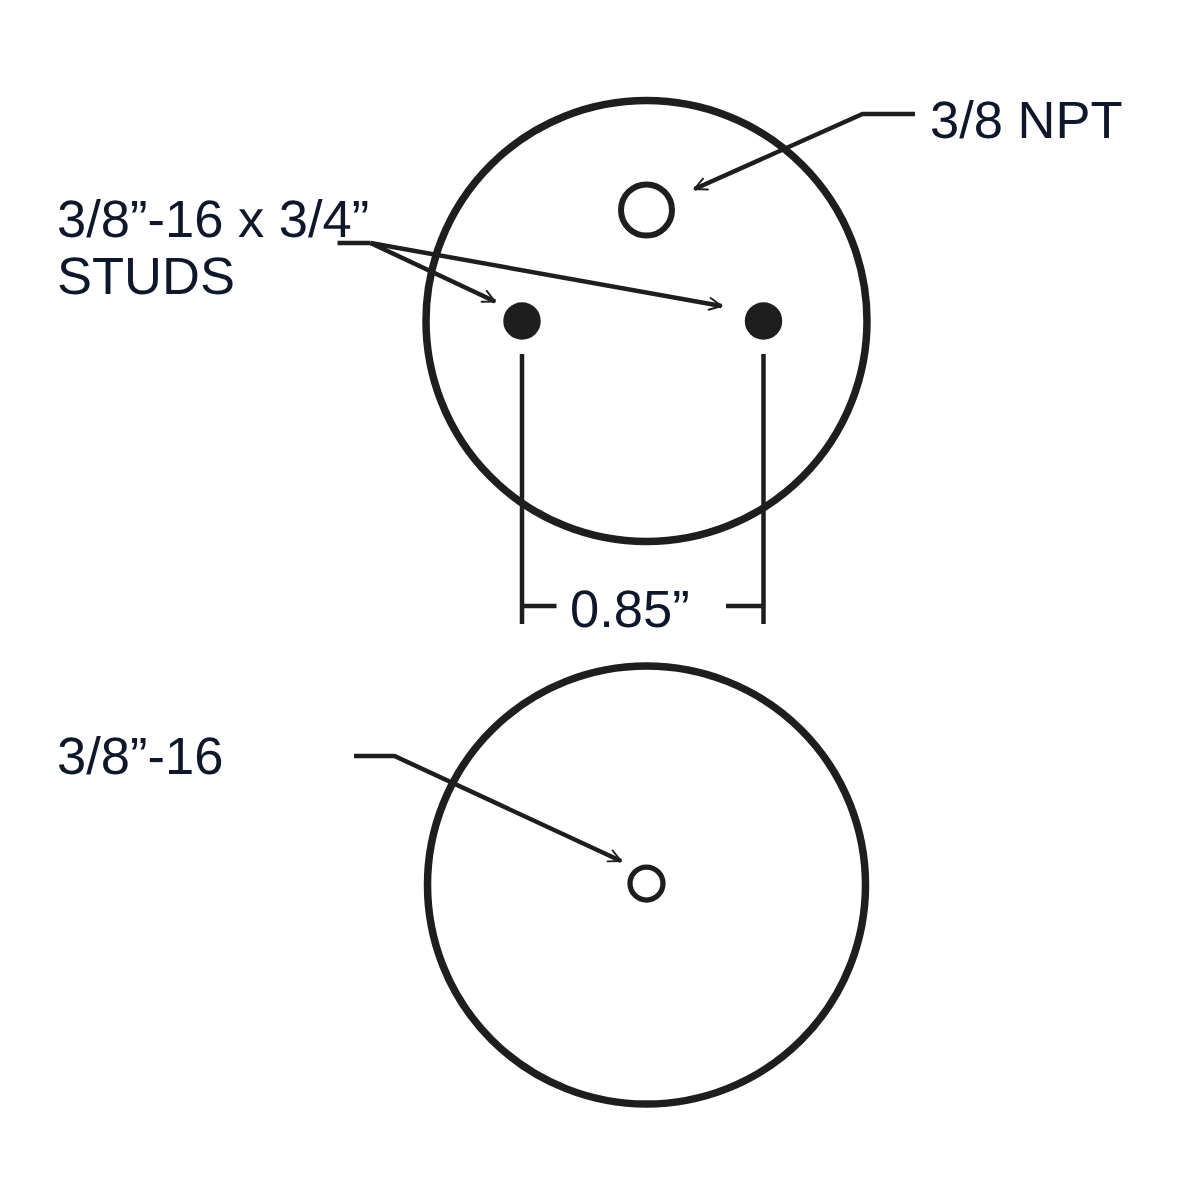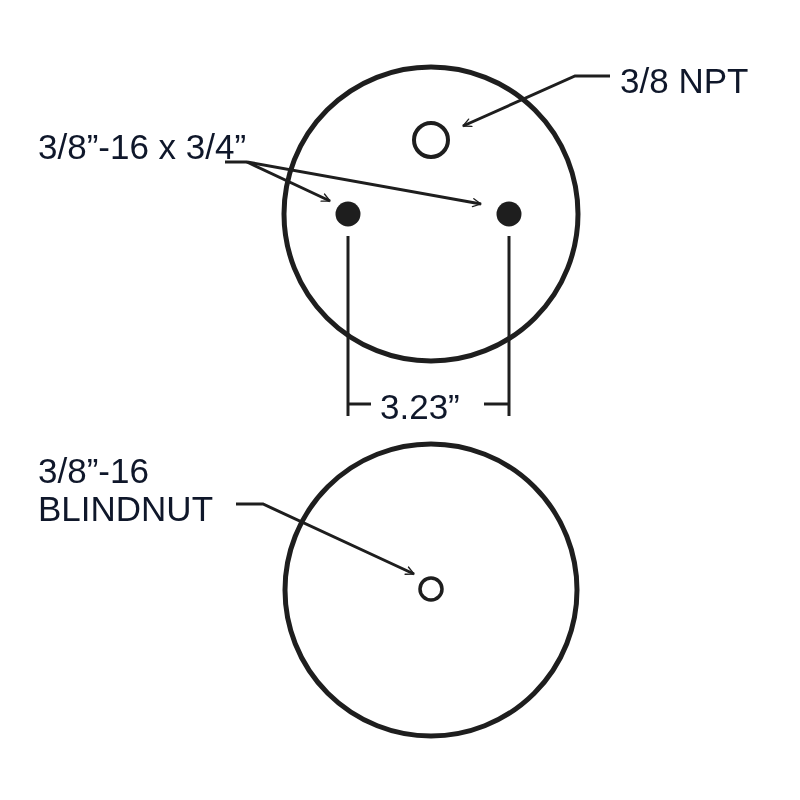--- a/index.html
+++ b/index.html
@@ -9,21 +9,21 @@
       position: absolute;
       font-family: "Liberation Sans", "DejaVu Sans", sans-serif;
       color: #0f172a;
       font-size: 35px;
       line-height: 38px;
       white-space: nowrap;
     }
     #lbl-npt { left: 620px; top: 62px; }
     #lbl-studs { left: 38px; top: 128px; }
     #lbl-dim { left: 380px; top: 388px; }
-    #lbl-blindnut { left: 38px; top: 452px; }
+    #lbl-blindnut { left: 38px; top: 486px; }
   </style>
 </head>
 <body>
 
 <svg id="diagram" viewBox="0 0 800 800" xmlns="http://www.w3.org/2000/svg">
   <defs>
     <marker id="arrowhead" viewBox="0 0 20 20" refX="18" refY="10" markerWidth="10" markerHeight="10" orient="auto" markerUnits="userSpaceOnUse">
       <path d="M2,2 L18,10 L2,18" fill="none" stroke="#1e1e1e" stroke-width="2.6" stroke-linecap="round" stroke-linejoin="round"></path>
     </marker>
   </defs>
@@ -50,20 +50,20 @@
     <circle cx="431" cy="590" r="146" fill="none" stroke="#1e1e1e" stroke-width="5"></circle>
     <circle cx="431" cy="589" r="11" fill="none" stroke="#1e1e1e" stroke-width="3.5"></circle>
     <polyline points="236,504 263,504 414,574" fill="none" stroke="#1e1e1e" stroke-width="3" marker-end="url(#arrowhead)"></polyline>
   </g>
 </svg>
 
 <div id="lbl-npt" class="label">3/8 NPT</div>
 
 <div id="lbl-studs" class="label">
   <div>3/8”-16 x 3/4”</div>
+  <div>STUDS</div>
 </div>
 
-<div id="lbl-dim" class="label">3.23”</div>
+<div id="lbl-dim" class="label">0.85”</div>
 
 <div id="lbl-blindnut" class="label">
   <div>3/8”-16</div>
-  <div>BLINDNUT</div>
 </div>
 
 </body></html>

